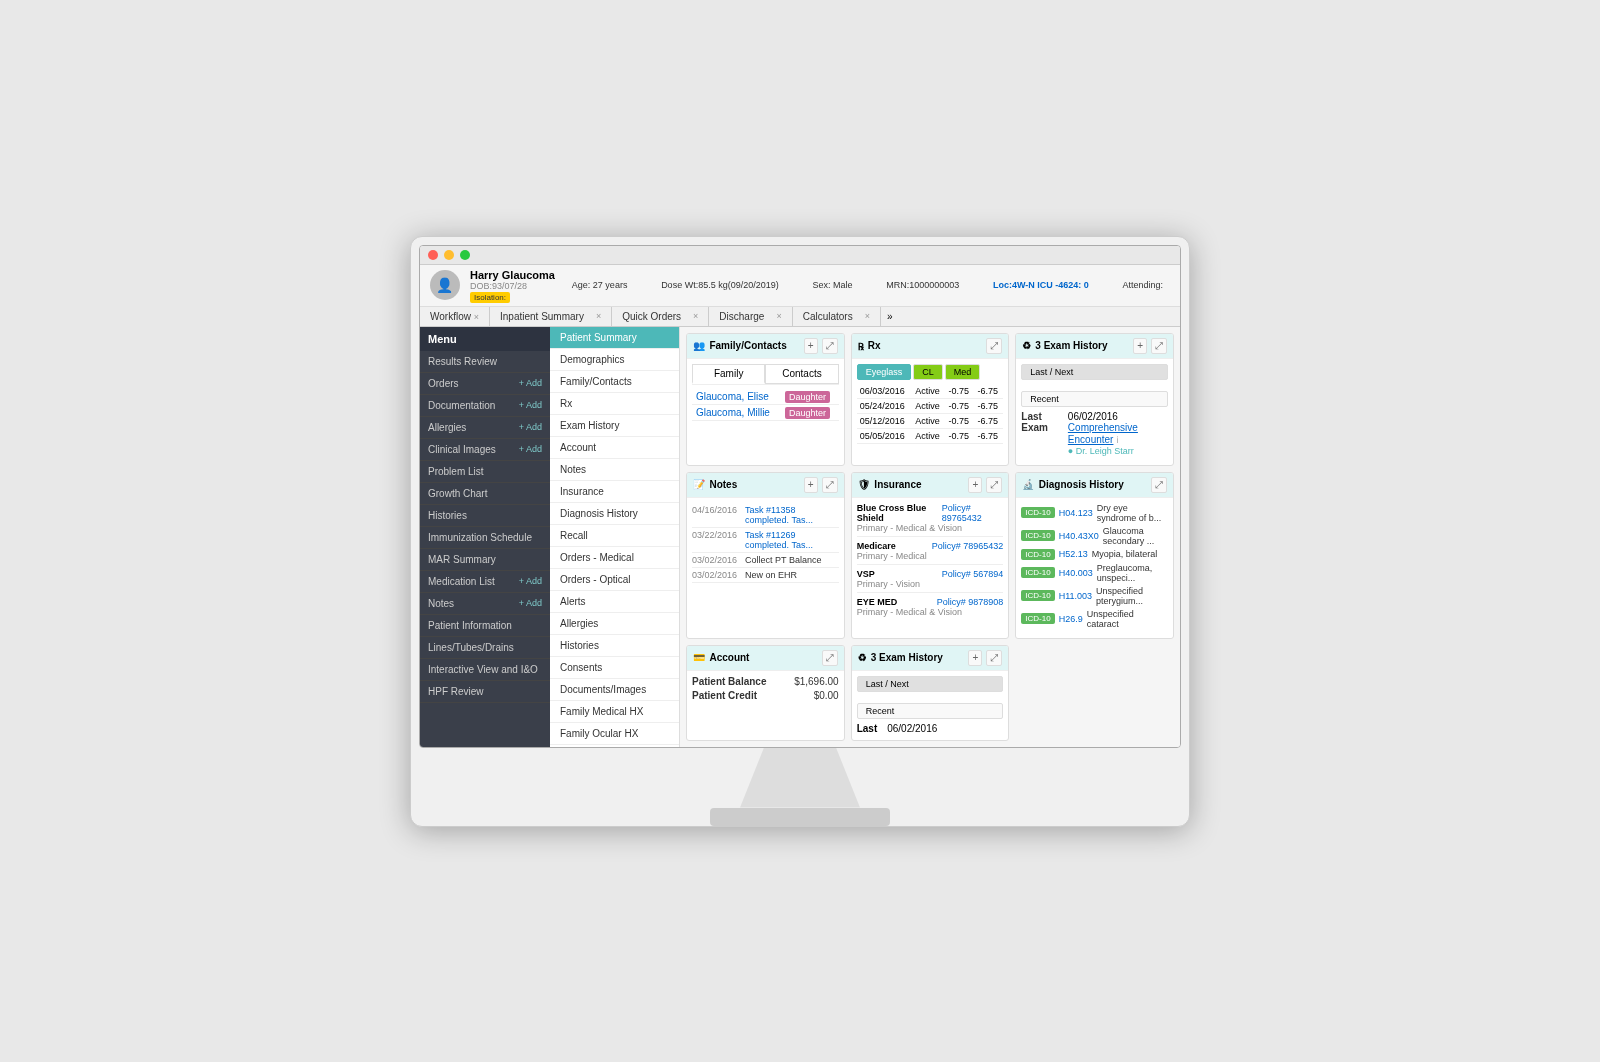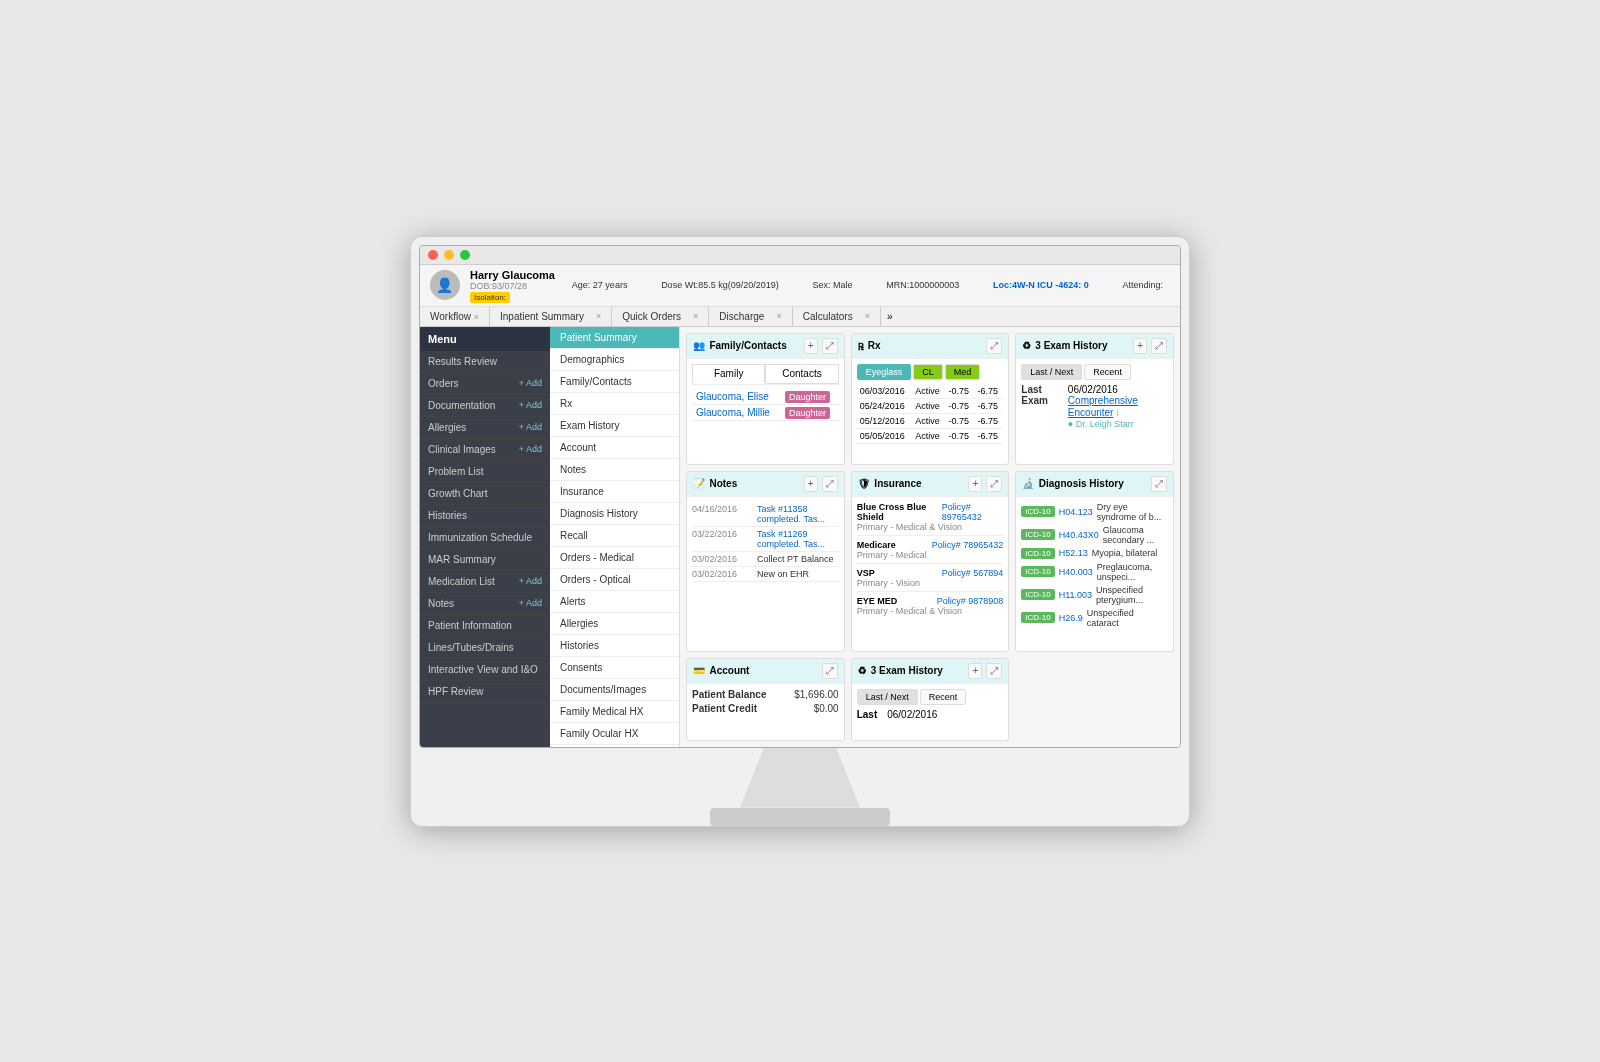--- a/index.html
+++ b/index.html
@@ -246,40 +246,40 @@
       border: 1px solid #ddd;
       border-radius: 2px;
       cursor: pointer;
       background: #84cc16;
     }
     .rx-tab.active { background: #4db8b8; color: #fff; border-color: #4db8b8; }
     .rx-table { width: 100%; border-collapse: collapse; font-size: 9px; }
     .rx-table td { padding: 2px 3px; border-bottom: 1px solid #eee; }
 
     
-    .exam-tab-row { display: flex; gap: 2px; margin-bottom: 4px; }
+    .exam-tab-row { display: flex; gap: 11px; margin-bottom: 4px; flex-direction: column; }
     .exam-tab {
       padding: 2px 8px;
       font-size: 9px;
       border: 1px solid #ddd;
       border-radius: 2px;
       cursor: pointer;
       background: #f9f9f9;
     }
     .exam-tab.active { background: #e0e0e0; }
     .exam-info { font-size: 10px; }
     .exam-row { display: flex; gap: 6px; margin-bottom: 3px; }
     .exam-label { font-weight: bold; width: 50px; color: #333; }
     .exam-link { color: #0066cc; text-decoration: underline; cursor: pointer; }
     .exam-doctor { color: #4db8b8; }
     .next-appt-date { color: #0066cc; text-decoration: underline; cursor: pointer; font-size: 9px; }
 
     
     .notes-list { font-size: 9px; }
-    .note-item { padding: 2px 0; border-bottom: 1px solid #eee; display: flex; gap: 20px; }
+    .note-item { padding: 2px 0; border-bottom: 1px solid #eee; display: flex; gap: 8px; }
     .note-date { color: #888; white-space: nowrap; }
     .note-text { color: #333; }
     .note-link { color: #0066cc; }
 
     
     .diag-list { font-size: 9px; }
     .diag-item { display: flex; gap: 4px; align-items: center; margin-bottom: 3px; }
     .icd-badge {
       background: #5cb85c;
       color: #fff;

